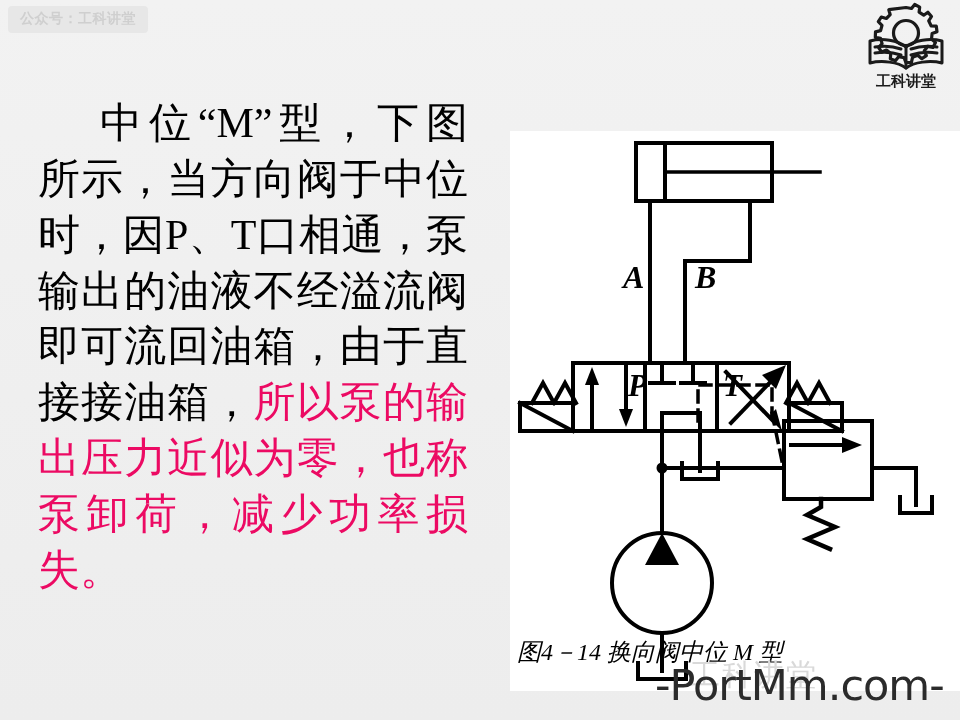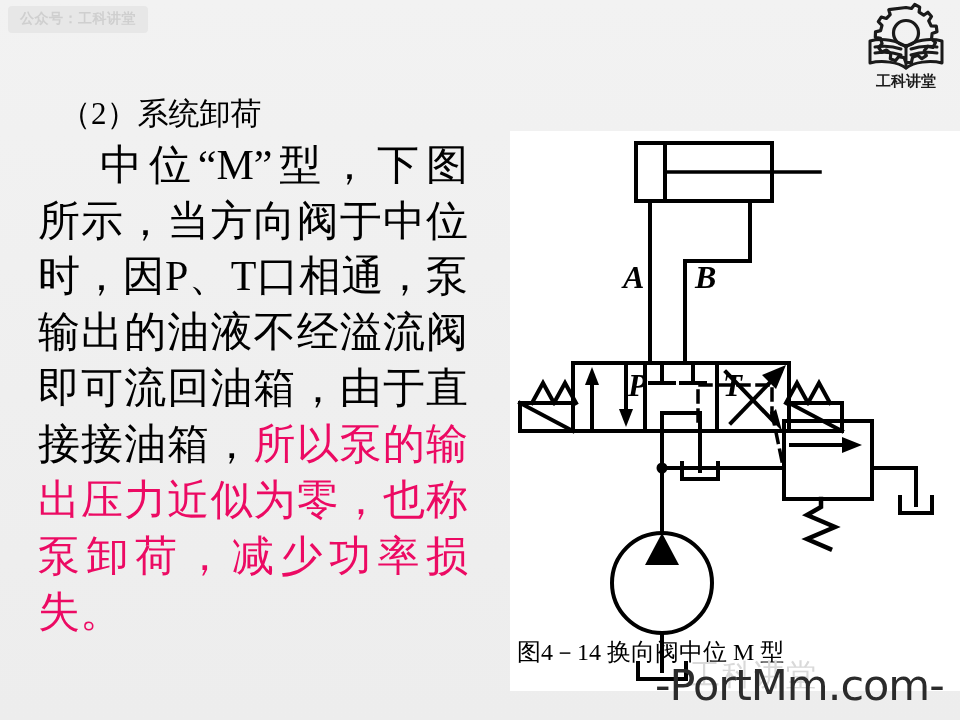--- a/index.html
+++ b/index.html
@@ -90,20 +90,21 @@
   }
   #figure svg { display: block; }
 
   #caption {
     position: absolute;
     left: 517px; top: 636px;
     font-size: 24px;
     color: #000;
     white-space: nowrap;
     font-family: "Liberation Serif", "DejaVu Serif", serif;
+    font-style: italic;
   }
 
   
   #wm-faint {
     position: absolute;
     left: 690px; top: 655px;
     font-family: "DejaVu Sans", "Liberation Sans", sans-serif;
     font-size: 30px;
     color: #d9d9d9;
     white-space: nowrap;
@@ -144,21 +145,20 @@
         <path d="M17 51 C26 49.5 36 50.5 43 53"></path>
         <path d="M79 45 C70 43.5 60 44.5 53 47"></path>
         <path d="M79 51 C70 49.5 60 50.5 53 53"></path>
       </g>
     </svg>
   </span>
   <span class="logo-text">工科讲堂</span>
 </div>
 
 <div id="textcol">
-  <div id="heading">（2）系统卸荷</div>
   <div id="para">
     <span>中位“M”型，下图所示，当方向阀于中位时，因P、T口相通，泵输出的油液不经溢流阀即可流回油箱，由于直接接油箱，</span><span class="redtext">所以泵的输出压力近似为零，也称泵卸荷，减少功率损失。</span>
   </div>
 </div>
 
 <div id="figure">
   <svg width="450" height="560" viewBox="0 0 450 560" xmlns="http://www.w3.org/2000/svg">
     <g stroke="#000" fill="none" stroke-width="4" stroke-linecap="square">
 
       <g>

